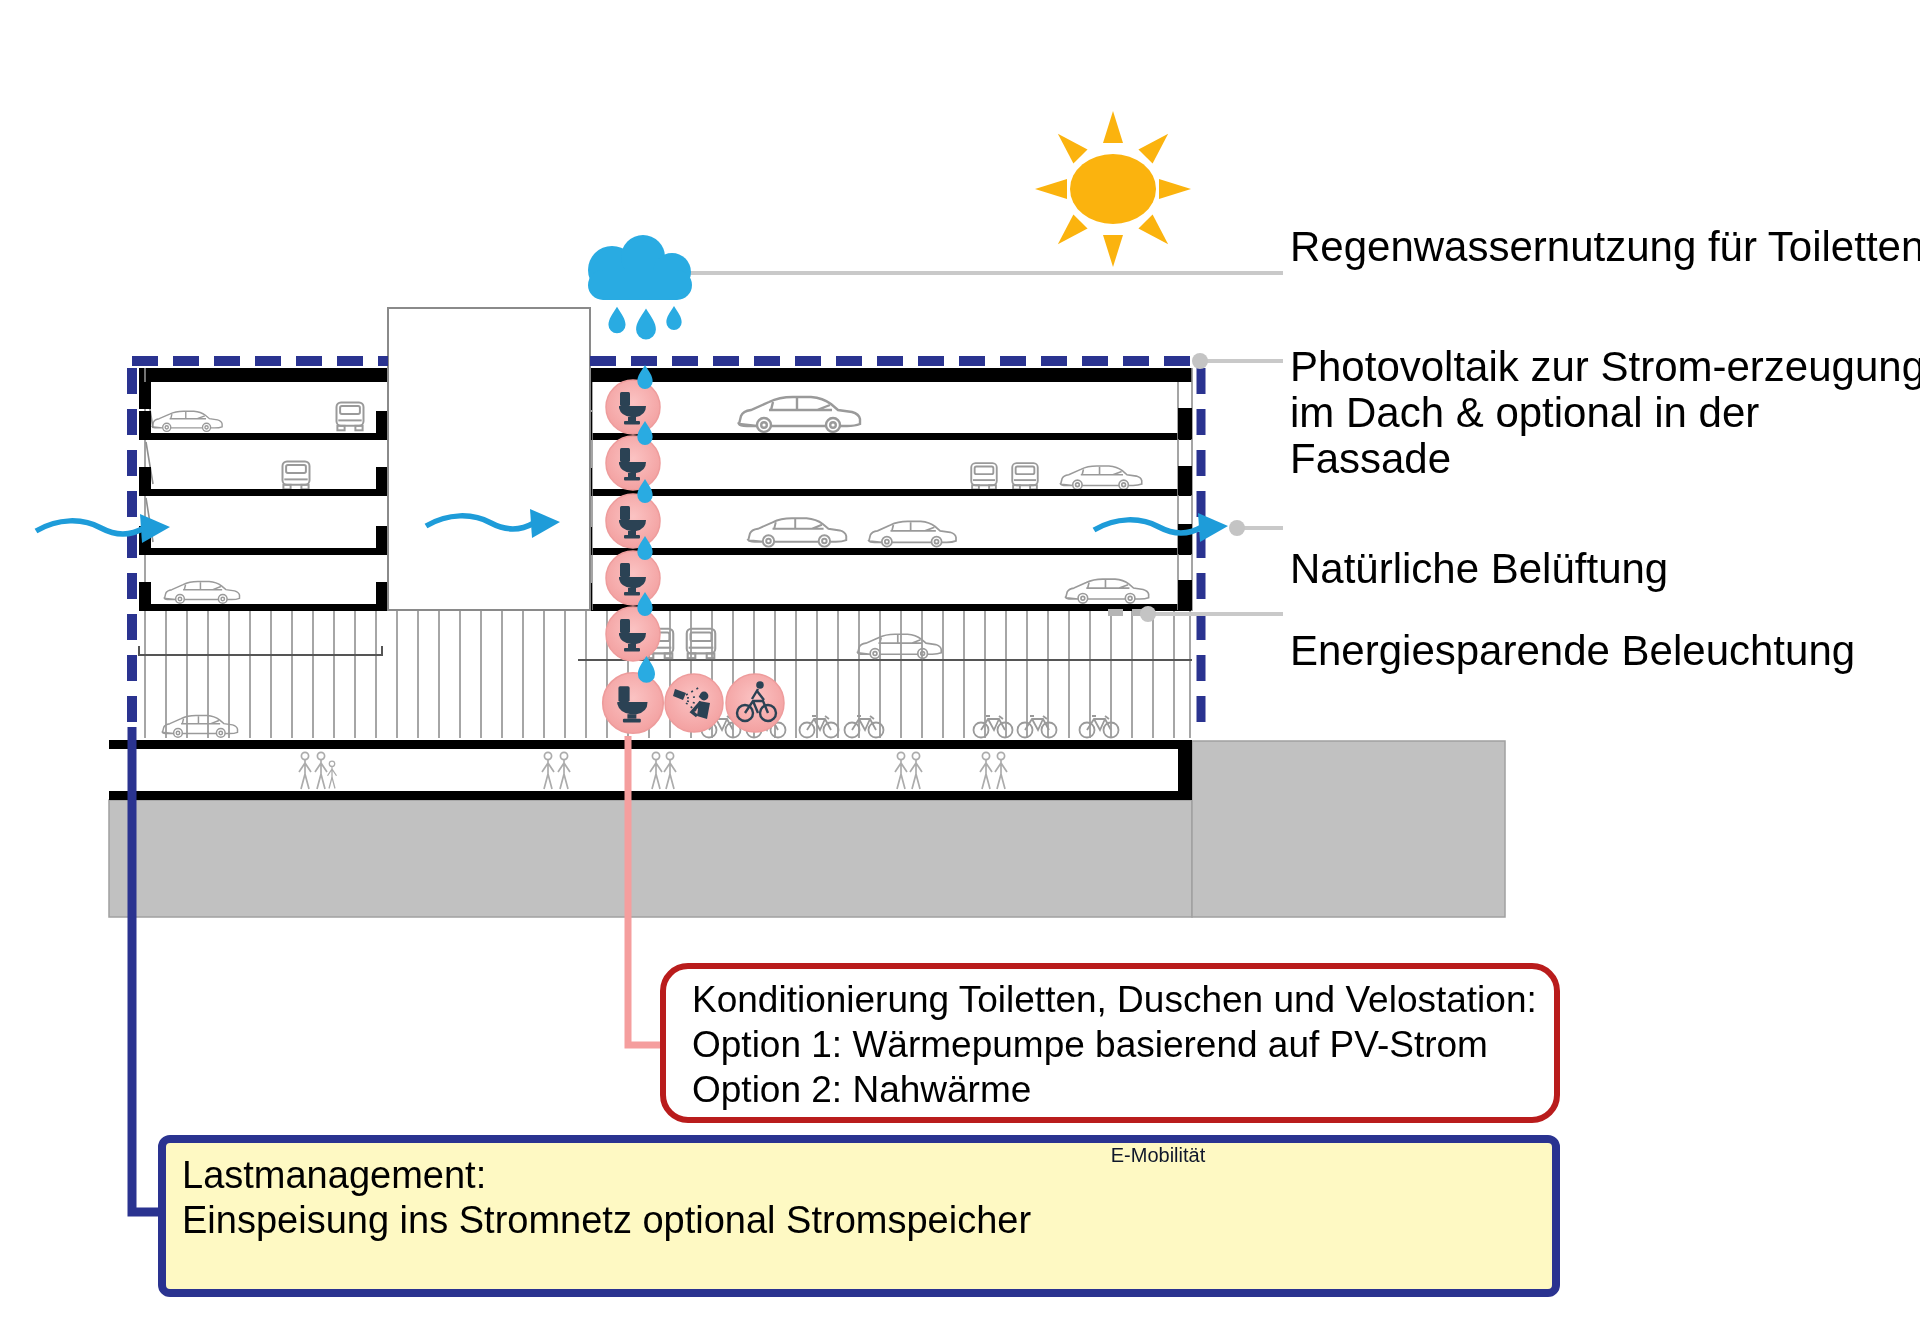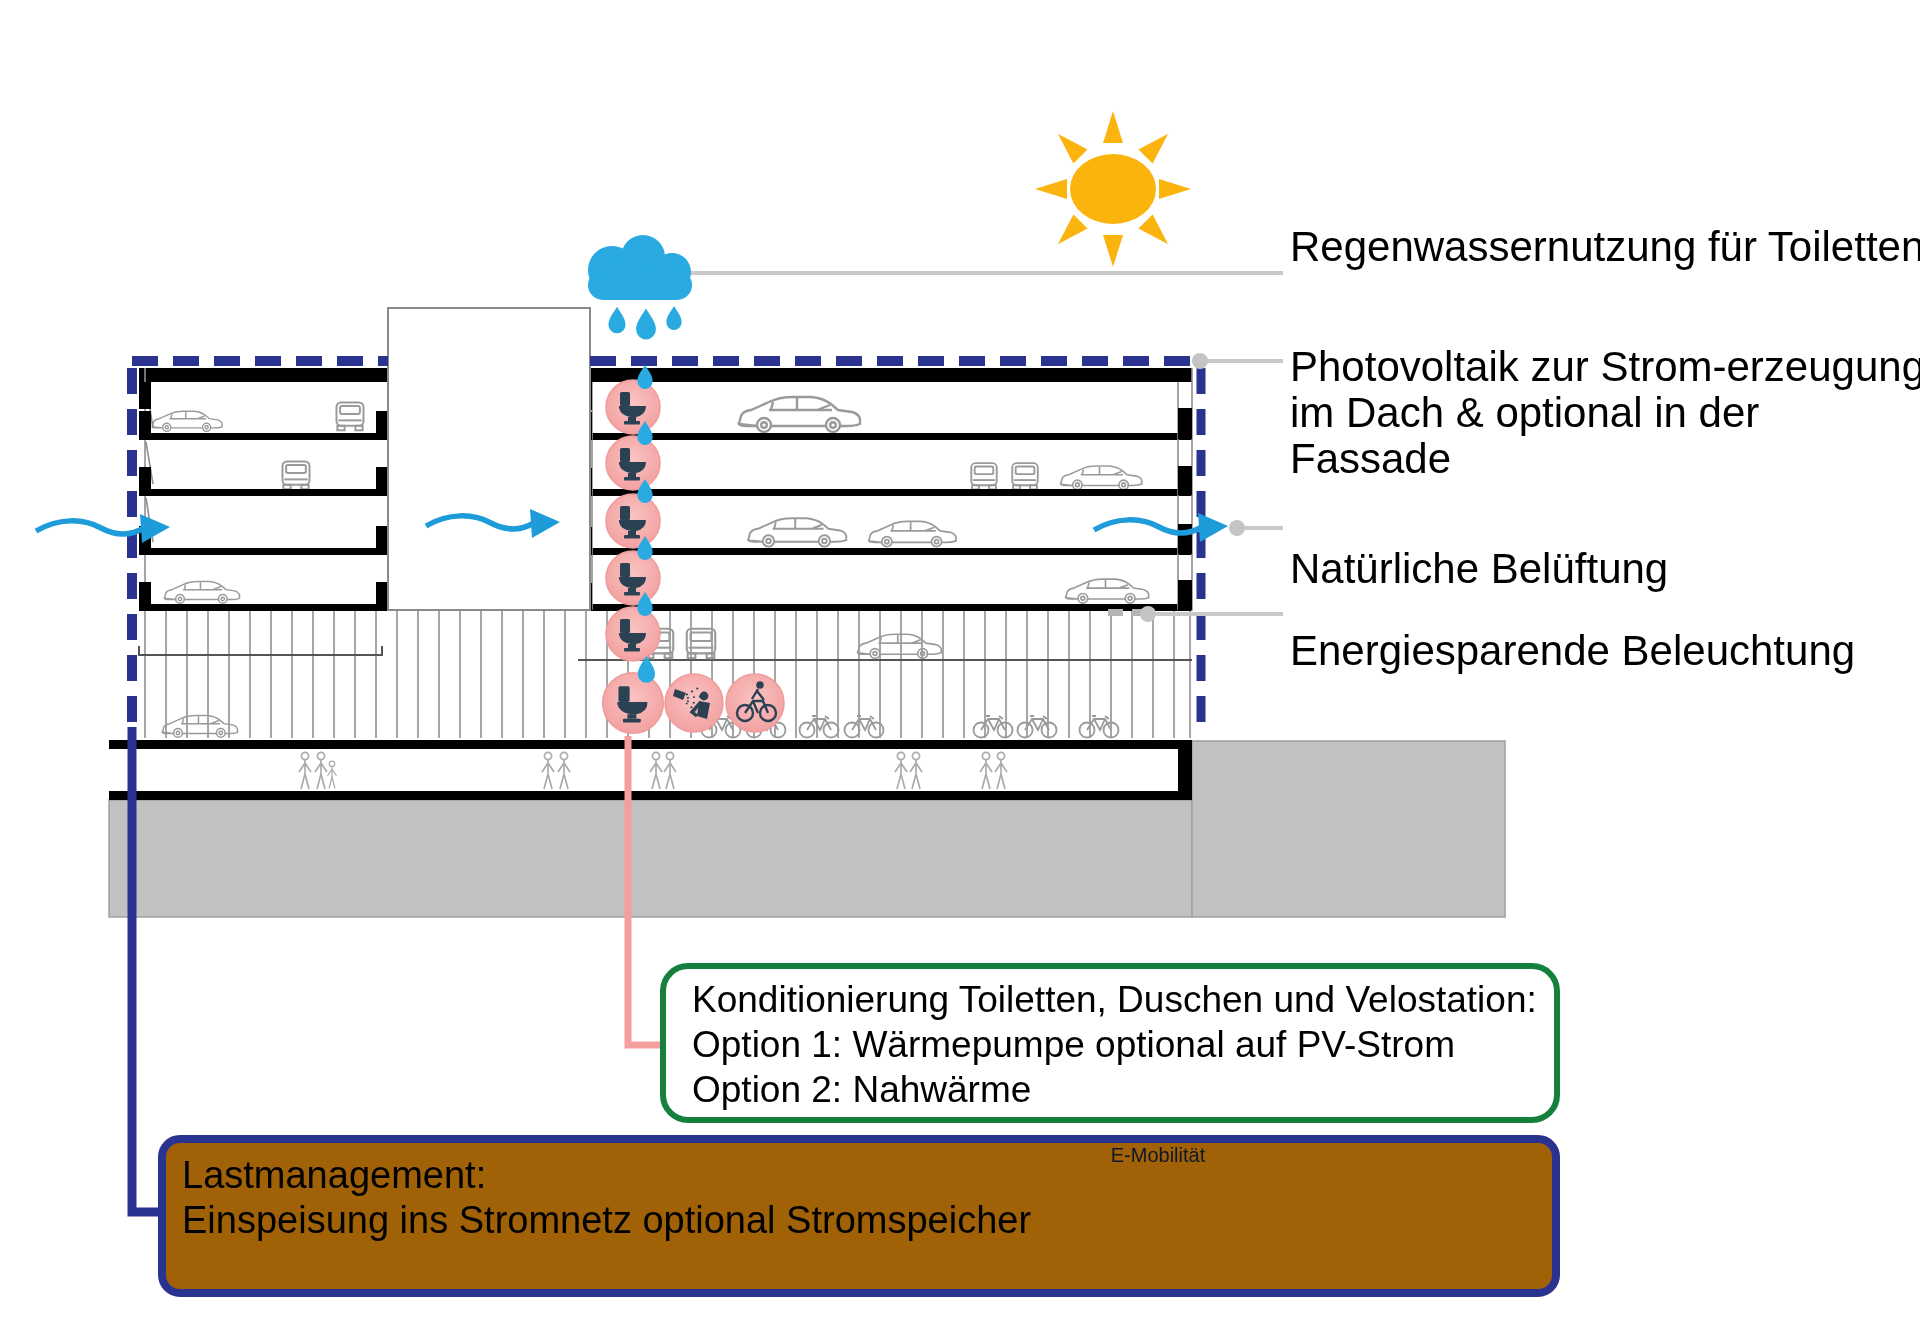--- a/index.html
+++ b/index.html
@@ -1,25 +1,25 @@
 <!DOCTYPE html>
 <html><head>
 <meta charset="utf-8">
 <style>
   html,body{margin:0;padding:0;background:#fff;}
   #canvas{position:relative;width:1920px;height:1317px;background:#ffffff;overflow:hidden;
           font-family:"Liberation Sans", sans-serif;}
   #diagram{position:absolute;left:0;top:0;width:1920px;height:1317px;}
   .lbl{position:absolute;color:#000;font-size:42px;line-height:46px;white-space:nowrap;}
   #pink-box{position:absolute;left:660px;top:963px;width:900px;height:160px;
-            border:6px solid #15803d;border-radius:28px;background:#fff;box-sizing:border-box;}
+            border:6px solid #b91c1c;border-radius:28px;background:#fff;box-sizing:border-box;}
   #pink-box .boxline{font-size:37px;line-height:45px;}
   #pink-box-text{position:absolute;left:26px;top:8px;}
   #blue-box{position:absolute;left:158px;top:1135px;width:1402px;height:162px;
-            border:8px solid #2A3390;border-radius:22px;background:#a16207;box-sizing:border-box;padding-left:12px;}
+            border:8px solid #2A3390;border-radius:12px;background:#fef9c3;box-sizing:border-box;padding-left:12px;}
   #blue-box .boxline{font-size:38px;line-height:45px;}
   #blue-box-text{position:absolute;left:16px;top:10px;}
   #emob-label{position:absolute;left:1108px;top:1144px;width:100px;text-align:center;
               font-size:20px;color:#0f172a;}
 </style>
 </head>
 <body>
 
 <div id="canvas">
 
@@ -306,21 +306,21 @@
   <div>Photovoltaik zur Strom-erzeugung</div>
   <div>im Dach &amp; optional in der</div>
   <div>Fassade</div>
 </div>
 <div class="lbl" style="left:1290px;top:501px;margin-top:45px;">Natürliche Belüftung</div>
 <div class="lbl" style="left:1290px;top:588px;margin-top:40px;">Energiesparende Beleuchtung</div>
 
 <div id="pink-box">
   <div id="pink-box-text">
     <div class="boxline">Konditionierung Toiletten, Duschen und Velostation:</div>
-    <div class="boxline">Option 1: Wärmepumpe optional auf PV-Strom</div>
+    <div class="boxline">Option 1: Wärmepumpe basierend auf PV-Strom</div>
     <div class="boxline">Option 2: Nahwärme</div>
   </div>
 </div>
 
 <div id="blue-box">
   <div id="blue-box-text">
     <div class="boxline">Lastmanagement:</div>
     <div class="boxline">Einspeisung ins Stromnetz optional Stromspeicher</div>
   </div>
 </div>

